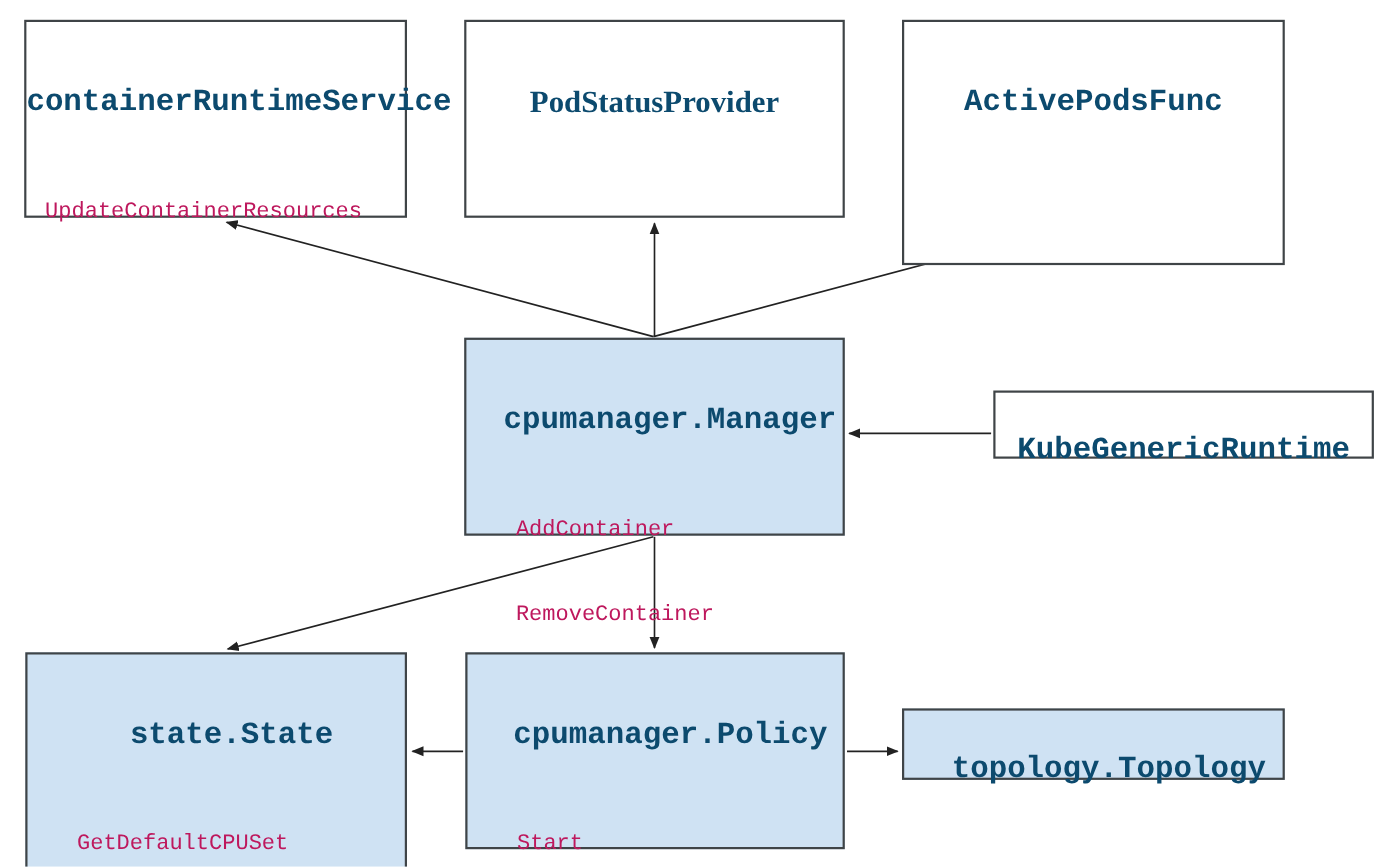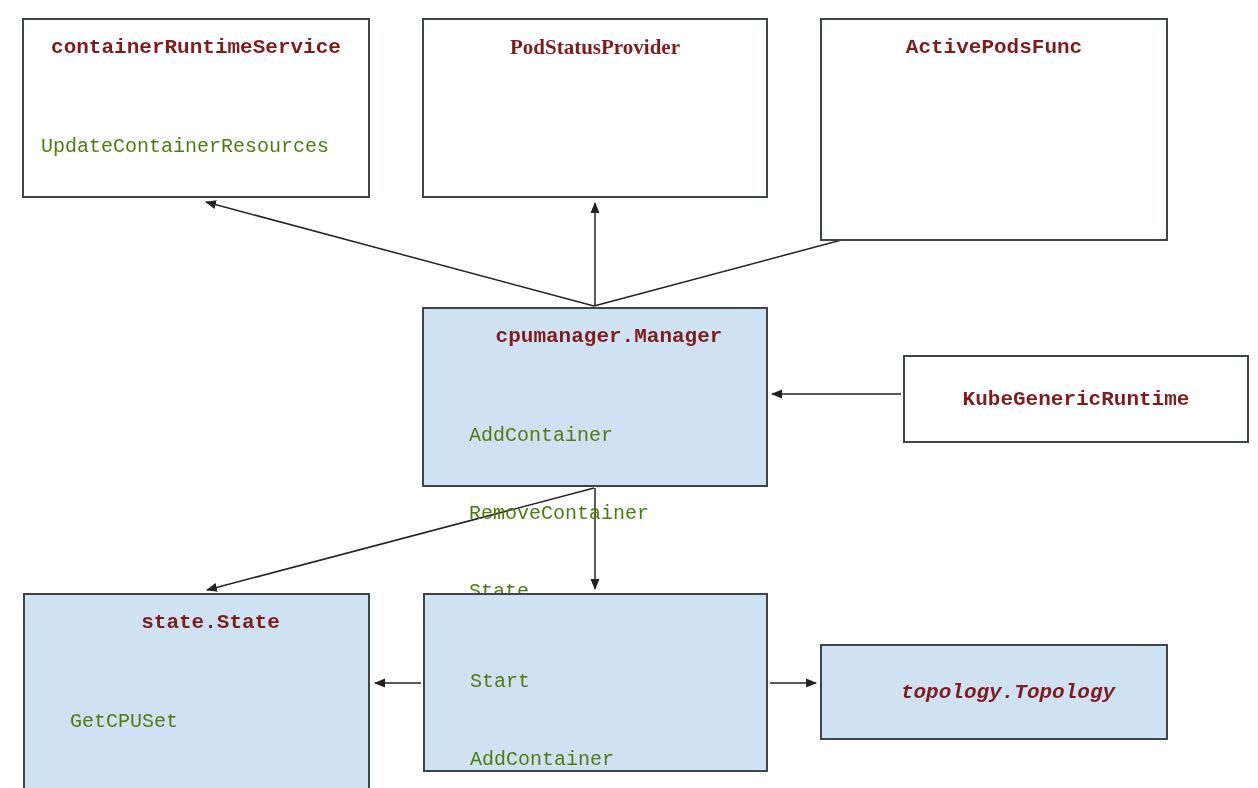--- a/index.html
+++ b/index.html
@@ -28,33 +28,34 @@
     box-sizing: border-box;
     border: 2px solid #3f4447;
     background: #ffffff;
   }
   .node.blue {
     background: #cfe2f3;
     padding-left: 28px;
   }
   .node-title {
     padding-top: 15px;
-    font-size: 21px;
+    font-size: 28px;
     line-height: 25px;
     font-weight: bold;
-    color: #7f1d1d;
+    color: #0c4a6e;
     text-align: center;
     white-space: nowrap;
+    margin-top: 46px;
   }
   .node-members {
     margin-top: 22px;
     padding-left: 17px;
     font-size: 20px;
     line-height: 26px;
-    color: #4d7c0f;
+    color: #be185d;
     white-space: pre;
   }
   .node.vcenter {
     display: flex;
     align-items: center;
     justify-content: center;
   }
   .node.vcenter .node-title {
     padding-top: 0;
   }
@@ -97,39 +98,39 @@
 
   <div class="node blue" style="left:422px; top:307px; width:346px; height:180px;">
     <div class="node-title">cpumanager.Manager</div>
     <div class="node-members">
       <div>AddContainer</div>
       <div>RemoveContainer</div>
       <div>State</div>
     </div>
   </div>
 
-  <div class="node vcenter" style="left:903px; top:355px; width:346px; height:88px;">
+  <div class="node vcenter" style="left:903px; top:355px; width:346px; height:62px;">
     <div class="node-title">KubeGenericRuntime</div>
   </div>
 
   <div class="node blue" style="left:23px; top:593px; width:347px; height:228px;">
     <div class="node-title">state.State</div>
     <div class="node-members">
-      <div>GetCPUSet</div>
       <div>GetDefaultCPUSet</div>
       
       
     </div>
   </div>
 
   <div class="node blue" style="left:423px; top:593px; width:345px; height:179px;">
+    <div class="node-title">cpumanager.Policy</div>
     <div class="node-members">
       <div>Start</div>
       <div>AddContainer</div>
       
     </div>
   </div>
 
-  <div class="node blue vcenter" style="left:820px; top:644px; width:348px; height:96px;font-style:italic;">
+  <div class="node blue vcenter" style="left:820px; top:644px; width:348px; height:65px;">
     <div class="node-title">topology.Topology</div>
   </div>
 
 </div>
 
 </body></html>

